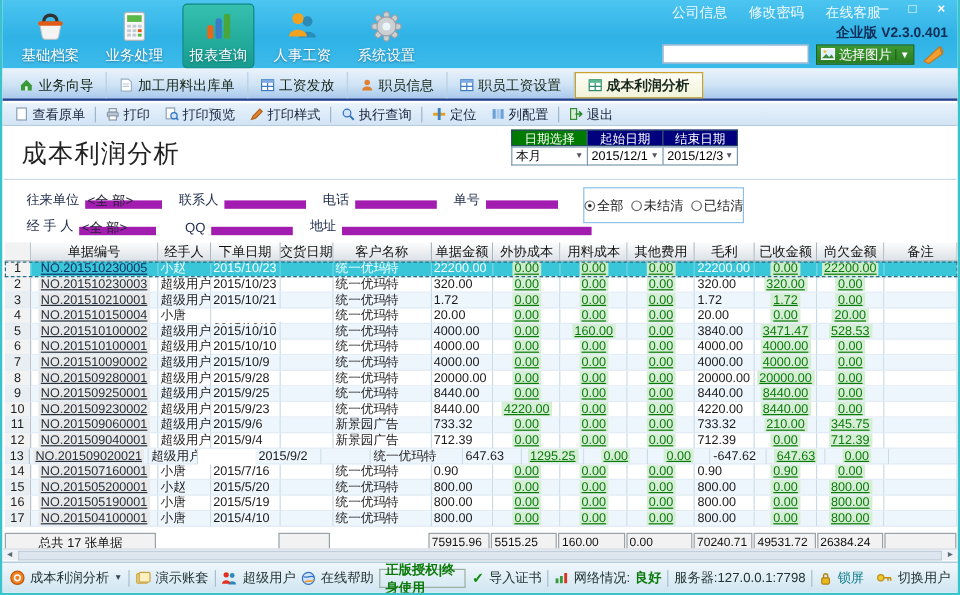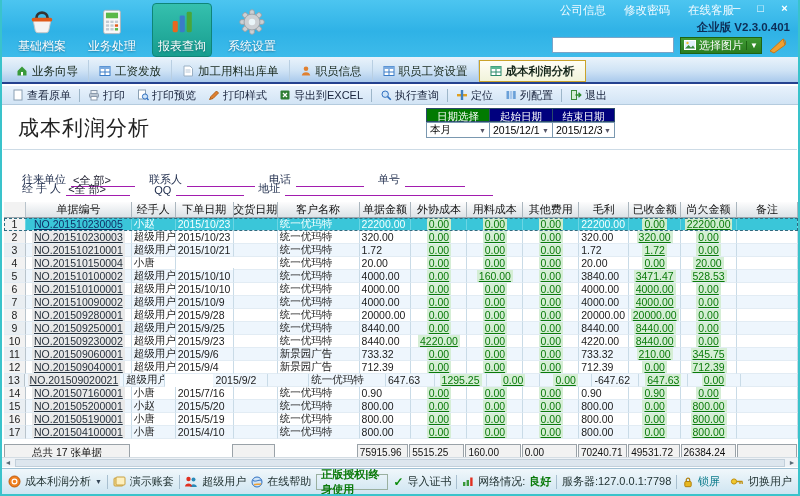--- a/index.html
+++ b/index.html
@@ -51,23 +51,23 @@
   .df-h:last-child { border-right:1px solid #2a4a6a; }
   .df-h.green { background:#017a01; } .df-h.navy { background:#00007e; }
   .df-v { width:63px; height:16px; border:1px solid #7a98b0; border-right:none; background:#fff; font-size:10.5px;
           display:flex; align-items:center; justify-content:space-between; padding:0 3px; cursor:default; }
   .df-v:last-child { border-right:1px solid #7a98b0; }
   .df-v .arr { font-size:7px; color:#556; }
   .hr { border-top:1px solid #cddbe6; margin:0 1px; }
 
   .filters { position:relative; height:52px; font-size:11px; color:#1c2a4a; }
   .frow { position:absolute; left:20px; display:flex; align-items:flex-end; }
-  .frow.r1 { top:22px; } .frow.r2 { top:31px; }
+  .frow.r1 { top:9px; } .frow.r2 { top:31px; }
   .flabel { white-space:nowrap; margin-right:5px; }
-  .fval { border-bottom:1px solid #a21caf; height:14px; font-size:11px; color:#223; padding:0 2px; }
+  .fval { border-bottom:7px solid #a21caf; height:14px; font-size:11px; color:#223; padding:0 2px; }
   .radiobox { position:absolute; left:484px; top:6px; width:134px; height:30px; border:1px solid #8cc0e8;
               display:flex; align-items:center; justify-content:center; gap:6px; font-size:11px; color:#222; }
   .ropt { display:flex; align-items:center; gap:2px; cursor:default; white-space:nowrap; }
   .rdot { width:9px; height:9px; border:1px solid #6a6a6a; border-radius:50%; background:#fff; position:relative; }
   .rdot.on::after { content:""; position:absolute; left:2px; top:2px; width:3px; height:3px; border-radius:50%; background:#222; }
 
   
   .grid { margin-left:2px; font-size:10.5px; }
   .g-row, .g-hrow { display:flex; height:13px; }
   .g-hrow { height:16px; }
@@ -152,20 +152,31 @@
       </div>
       <div class="nav-item active">
         <div class="nicon">
           <svg width="30" height="28" viewBox="0 0 32 30">
               <rect x="6" y="14" width="5.5" height="12" rx="1.5" fill="#e8681e"></rect>
               <rect x="13.5" y="8" width="5.5" height="18" rx="1.5" fill="#3a7cc8"></rect>
               <rect x="21" y="4" width="5.5" height="22" rx="1.5" fill="#49a63a"></rect>
             </svg>
         </div>
         <div>报表查询</div>
+      </div>
+      <div class="nav-item">
+        <div class="nicon">
+          <svg width="30" height="28" viewBox="0 0 32 30">
+              <circle cx="20.5" cy="10.5" r="4.5" fill="#2a8ab8"></circle>
+              <path d="M13 25 c0-7 15-7 15 0 z" fill="#2a8ab8"></path>
+              <circle cx="12" cy="8" r="5" fill="#f2a21e"></circle>
+              <path d="M4 24 c0-8 16-8 16 0 z" fill="#f2a21e"></path>
+            </svg>
+        </div>
+        <div>人事工资</div>
       </div>
       <div class="nav-item">
         <div class="nicon">
           <svg width="30" height="28" viewBox="0 0 32 30">
               <g fill="#ccd0d4" stroke="#9aa0a6" stroke-width="1">
                 <g transform="rotate(0 16 15)">
                   <rect x="13.5" y="2" width="5" height="26" rx="2"></rect>
                 </g>
                 <g transform="rotate(45 16 15)">
                   <rect x="13.5" y="2" width="5" height="26" rx="2"></rect>
@@ -217,37 +228,37 @@
   <div class="tabstrip">
     <div class="tab">
       <svg width="12" height="12" viewBox="0 0 12 12">
           <path d="M1.5 6 L6 1.5 L10.5 6 V10.5 H1.5 Z" fill="#3a9a3a"></path>
           <rect x="5" y="7" width="2" height="3.5" fill="#fff"></rect>
         </svg>
       <span>业务向导</span>
     </div>
     <div class="tab">
       <svg width="12" height="12" viewBox="0 0 12 12">
+          <path d="M2 1 h6 l2.5 2.5 V11 H2 Z" fill="#fff" stroke="#9ab0c4"></path>
+          <line x1="3.5" y1="5" x2="8.5" y2="5" stroke="#b8c8d8"></line>
+          <line x1="3.5" y1="7" x2="8.5" y2="7" stroke="#b8c8d8"></line>
+        </svg>
+      <span>加工用料出库单</span>
+    </div>
+    <div class="tab">
+      <svg width="12" height="12" viewBox="0 0 12 12">
           <rect x="1" y="1.5" width="10" height="9" fill="#fff" stroke="#3a7cc8"></rect>
           <rect x="1" y="1.5" width="10" height="2.5" fill="#7cabe0"></rect>
           <line x1="1" y1="7" x2="11" y2="7" stroke="#3a7cc8"></line>
           <line x1="6" y1="4" x2="6" y2="10.5" stroke="#3a7cc8"></line>
         </svg>
       <span>工资发放</span>
     </div>
     <div class="tab">
       <svg width="12" height="12" viewBox="0 0 12 12">
-          <path d="M2 1 h6 l2.5 2.5 V11 H2 Z" fill="#fff" stroke="#9ab0c4"></path>
-          <line x1="3.5" y1="5" x2="8.5" y2="5" stroke="#b8c8d8"></line>
-          <line x1="3.5" y1="7" x2="8.5" y2="7" stroke="#b8c8d8"></line>
-        </svg>
-      <span>加工用料出库单</span>
-    </div>
-    <div class="tab">
-      <svg width="12" height="12" viewBox="0 0 12 12">
           <circle cx="6" cy="3.8" r="2.3" fill="#e08030"></circle>
           <path d="M1.8 10.5 c0-4.5 8.4-4.5 8.4 0 z" fill="#e08030"></path>
         </svg>
       <span>职员信息</span>
     </div>
     <div class="tab">
       <svg width="12" height="12" viewBox="0 0 12 12">
           <rect x="1" y="1.5" width="10" height="9" fill="#fff" stroke="#3a7cc8"></rect>
           <rect x="1" y="1.5" width="10" height="2.5" fill="#7cabe0"></rect>
           <line x1="1" y1="7" x2="11" y2="7" stroke="#3a7cc8"></line>
@@ -288,27 +299,20 @@
           <circle cx="8" cy="7.5" r="2.6" fill="#cfe4f8" stroke="#3070c0"></circle>
           <line x1="9.8" y1="9.3" x2="11.5" y2="11" stroke="#3070c0" stroke-width="1.4"></line>
         </svg>
       <span>打印预览</span>
     </div>
     <div class="tbtn">
       <svg width="12" height="12" viewBox="0 0 12 12">
           <path d="M1.5 10.5 L3 7.5 L8.5 2 L10.5 4 L5 9.5 Z" fill="#e08030" stroke="#b06018"></path>
         </svg>
       <span>打印样式</span>
-    </div>
-    <div class="tbtn">
-      <svg width="12" height="12" viewBox="0 0 12 12">
-          <rect x="1.5" y="1.5" width="9" height="9" rx="1" fill="#2e7d32"></rect>
-          <path d="M4 4 L8 8 M8 4 L4 8" stroke="#fff" stroke-width="1.3"></path>
-        </svg>
-      <span>导出到EXCEL</span>
     </div>
     <div class="tsep"></div>
     <div class="tbtn">
       <svg width="12" height="12" viewBox="0 0 12 12">
           <circle cx="5.2" cy="5.2" r="3.2" fill="#cfe4f8" stroke="#3070c0"></circle>
           <line x1="7.6" y1="7.6" x2="10.8" y2="10.8" stroke="#3070c0" stroke-width="1.6"></line>
         </svg>
       <span>执行查询</span>
     </div>
     <div class="tsep"></div>
@@ -375,20 +379,34 @@
         <span class="flabel" style="margin-left:14px">单号</span>
         <span class="fval" style="width:60px"></span>
       </div>
       <div class="frow r2">
         <span class="flabel">经 手 人</span>
         <span class="fval" style="width:64px">&lt;全 部&gt;</span>
         <span class="flabel" style="margin-left:24px">QQ</span>
         <span class="fval" style="width:68px"></span>
         <span class="flabel" style="margin-left:14px">地址</span>
         <span class="fval" style="width:208px"></span>
+      </div>
+      <div class="radiobox">
+        <span class="ropt">
+            <span class="rdot on"></span>
+            <span>全部</span>
+          </span>
+        <span class="ropt">
+            <span class="rdot"></span>
+            <span>未结清</span>
+          </span>
+        <span class="ropt">
+            <span class="rdot"></span>
+            <span>已结清</span>
+          </span>
       </div>
     </div>
 
     <div class="grid">
       <div class="g-hrow">
           <div class="g-cell hcell num" style="width: 22px;"></div>
           <div class="g-cell hcell" style="width: 106px;">单据编号</div>
           <div class="g-cell hcell" style="width: 44px;">经手人</div>
           <div class="g-cell hcell" style="width: 58px;">下单日期</div>
           <div class="g-cell hcell" style="width: 44px;">交货日期</div>

